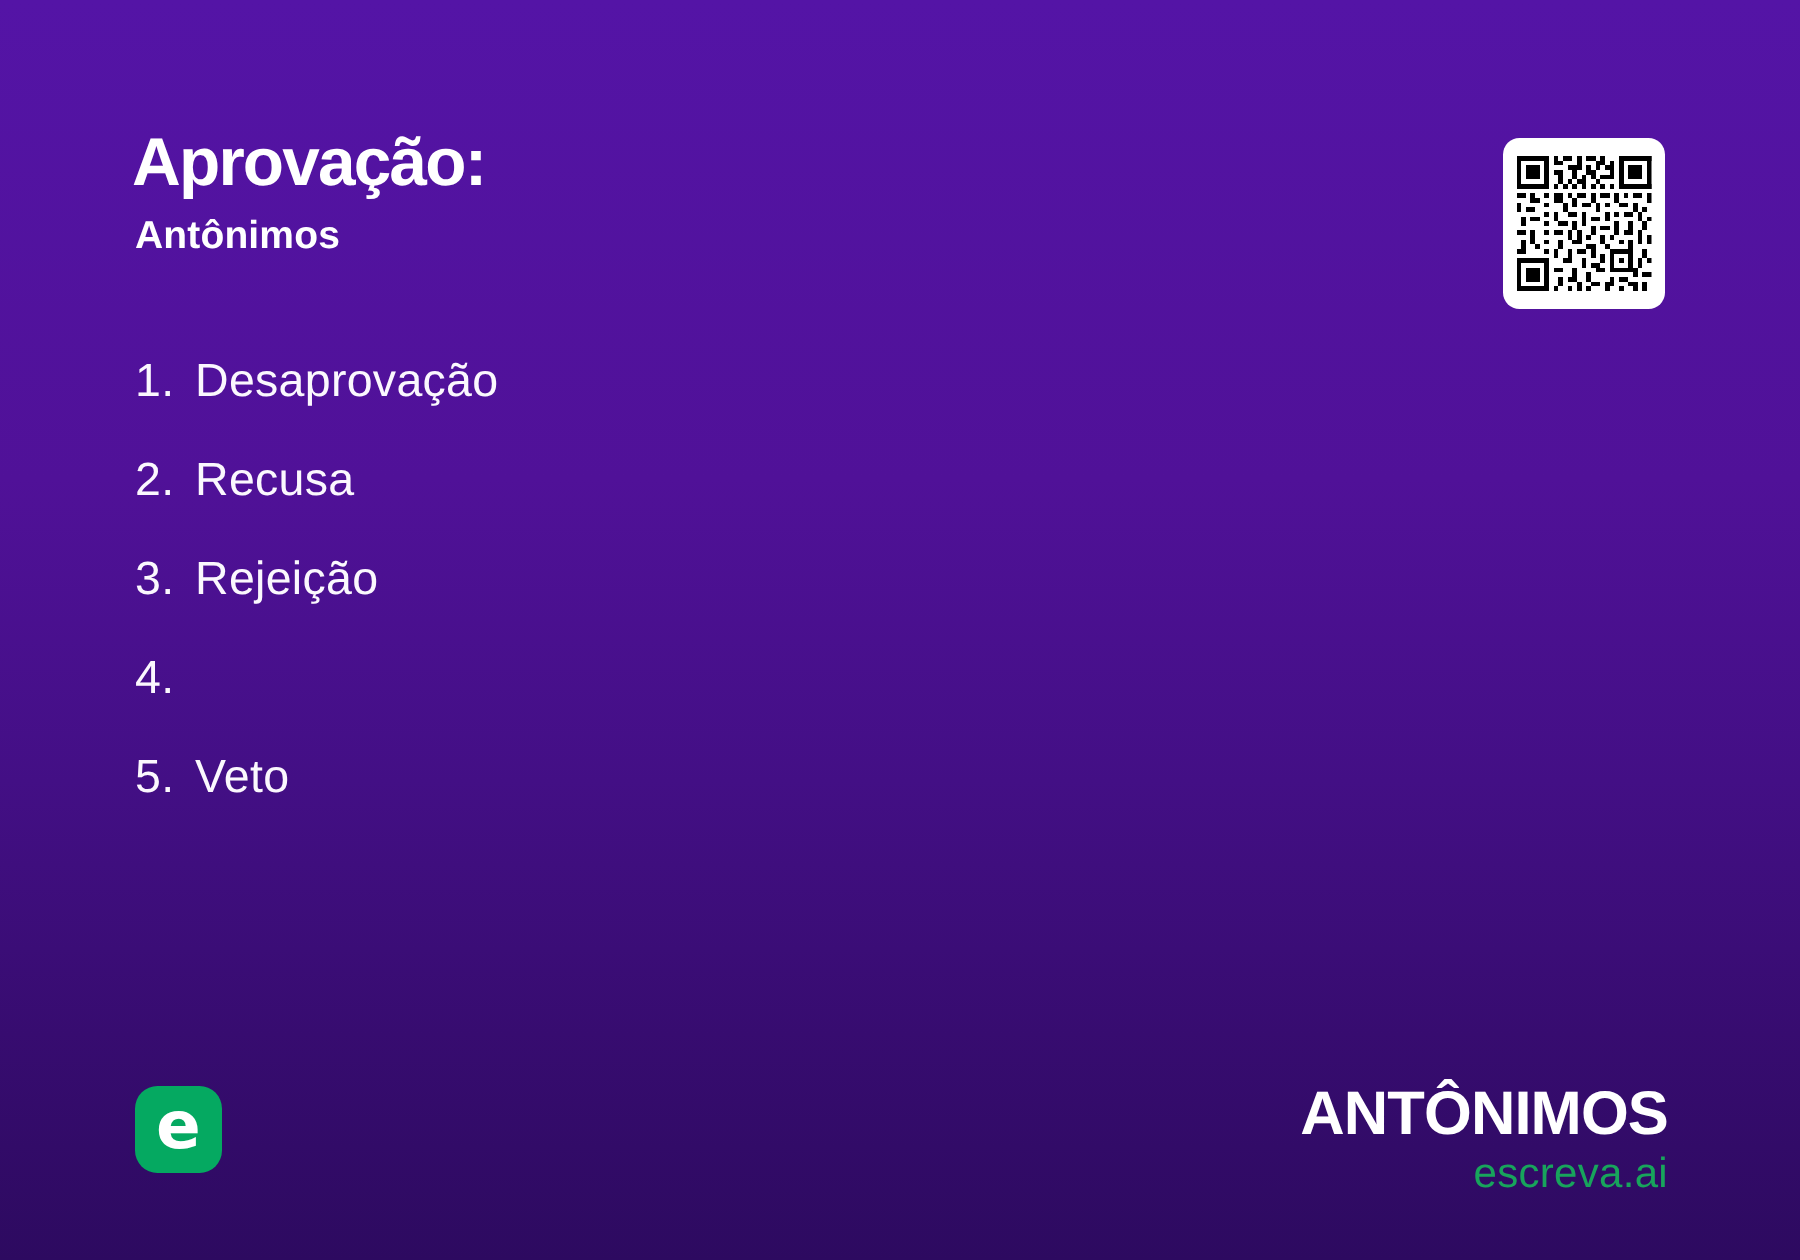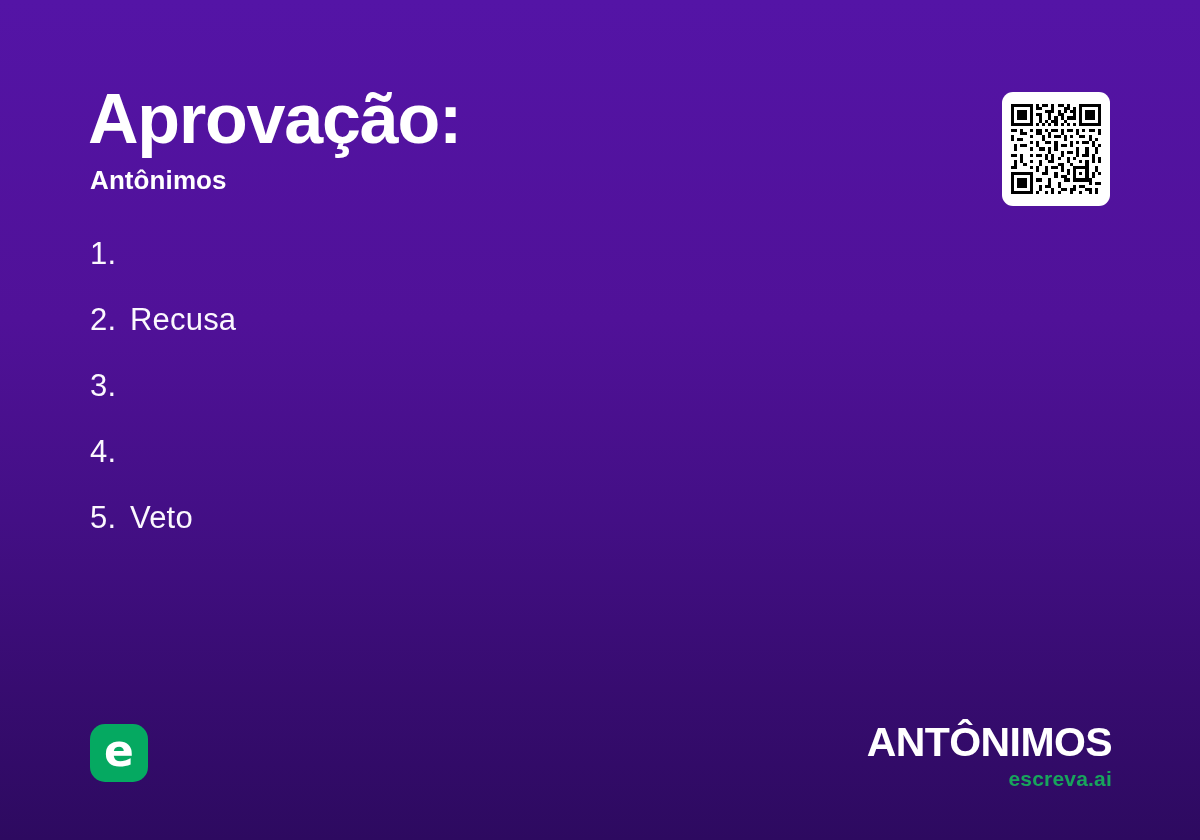--- a/index.html
+++ b/index.html
@@ -28,21 +28,21 @@
   }
 
   
   #header {
     position: absolute;
     left: 88px;
     top: 86px;
     width: 800px;
   }
   #title {
-    font-size: 70px;
+    font-size: 45px;
     font-weight: 700;
     line-height: 0.96;
     color: #FFFFFF;
     letter-spacing: -1.2px;
     margin: 0;
     white-space: nowrap;
   }
   #subtitle {
     font-size: 26px;
     font-weight: 700;
@@ -131,22 +131,22 @@
   #brand-name {
     font-size: 41px;
     font-weight: 700;
     color: #FFFFFF;
     letter-spacing: -0.6px;
     line-height: 1;
     margin: 0;
     white-space: nowrap;
   }
   #brand-tagline {
-    font-size: 21px;
-    font-weight: 700;
+    font-size: 28px;
+    font-weight: 400;
     color: #18A45C;
     letter-spacing: 0.2px;
     line-height: 1;
     margin: 5px 0 0 0;
     white-space: nowrap;
   }
 </style>
 </head>
 <body>
 
@@ -313,27 +313,29 @@
           <rect x="11" y="28" width="1" height="1"></rect>
         <rect x="15" y="28" width="1" height="1"></rect>
           <rect x="25" y="28" width="1" height="1"></rect>
       </g>
     </svg>
   </div>
 
   <ul id="list">
     <li>
       <span class="li-index">1.</span>
+      <span>Desaprovação</span>
     </li>
     <li>
       <span class="li-index">2.</span>
       <span>Recusa</span>
     </li>
     <li>
       <span class="li-index">3.</span>
+      <span>Rejeição</span>
     </li>
     <li>
       <span class="li-index">4.</span>
     </li>
     <li>
       <span class="li-index">5.</span>
       <span>Veto</span>
     </li>
   </ul>
 

